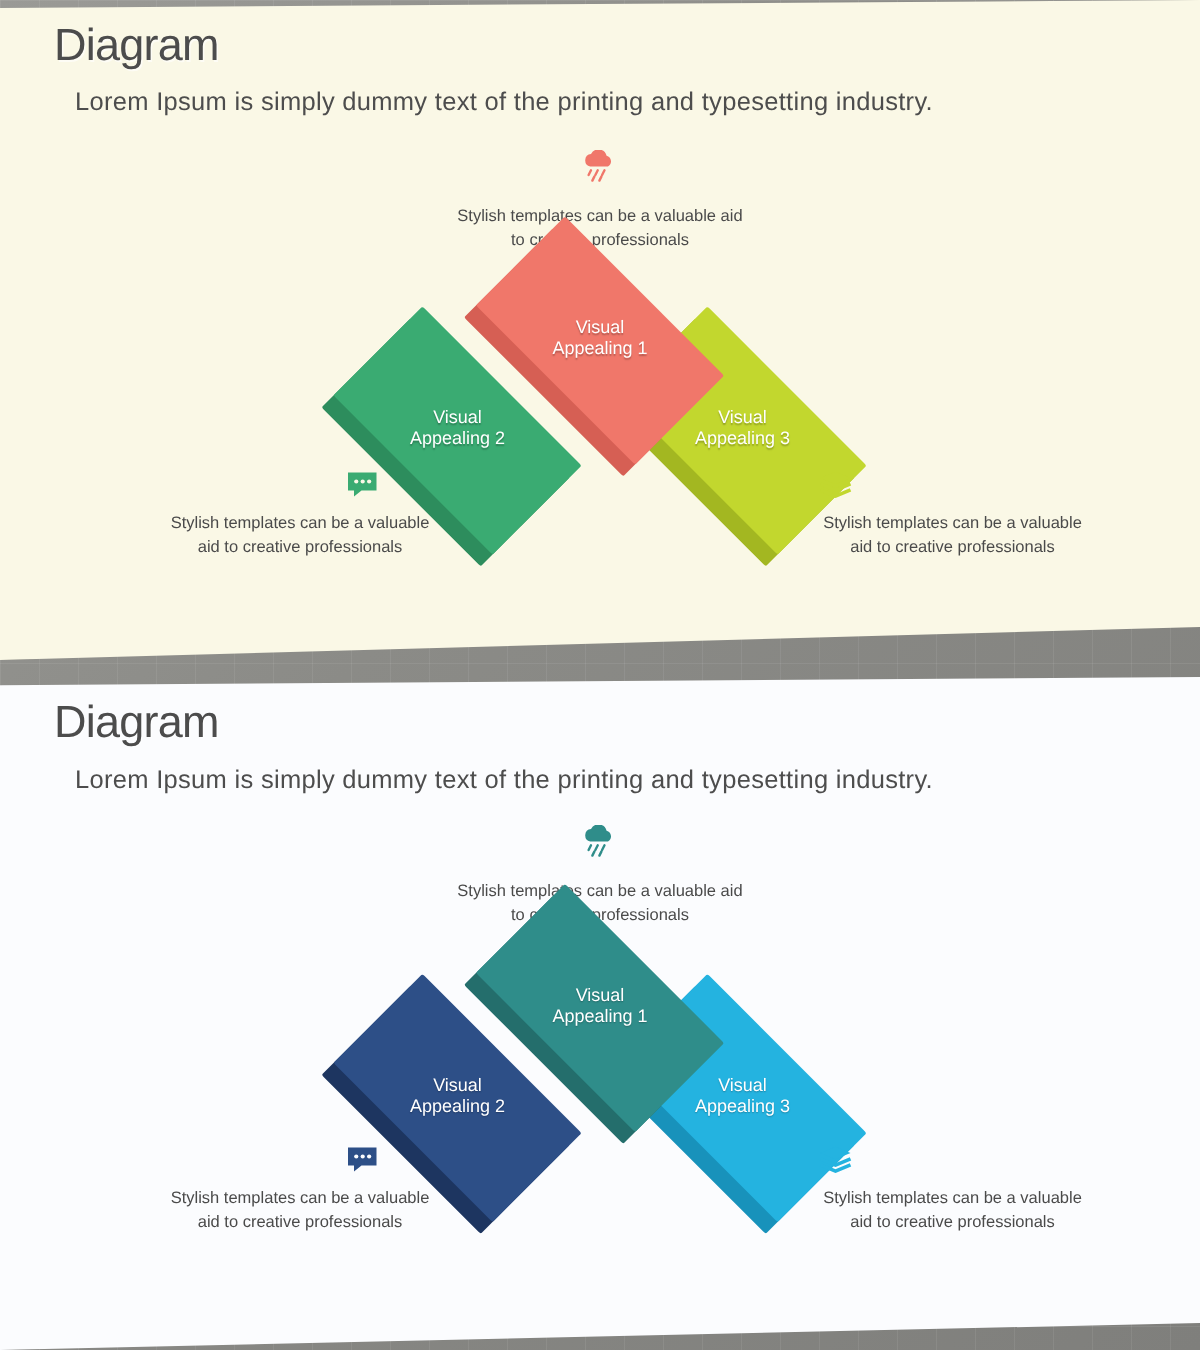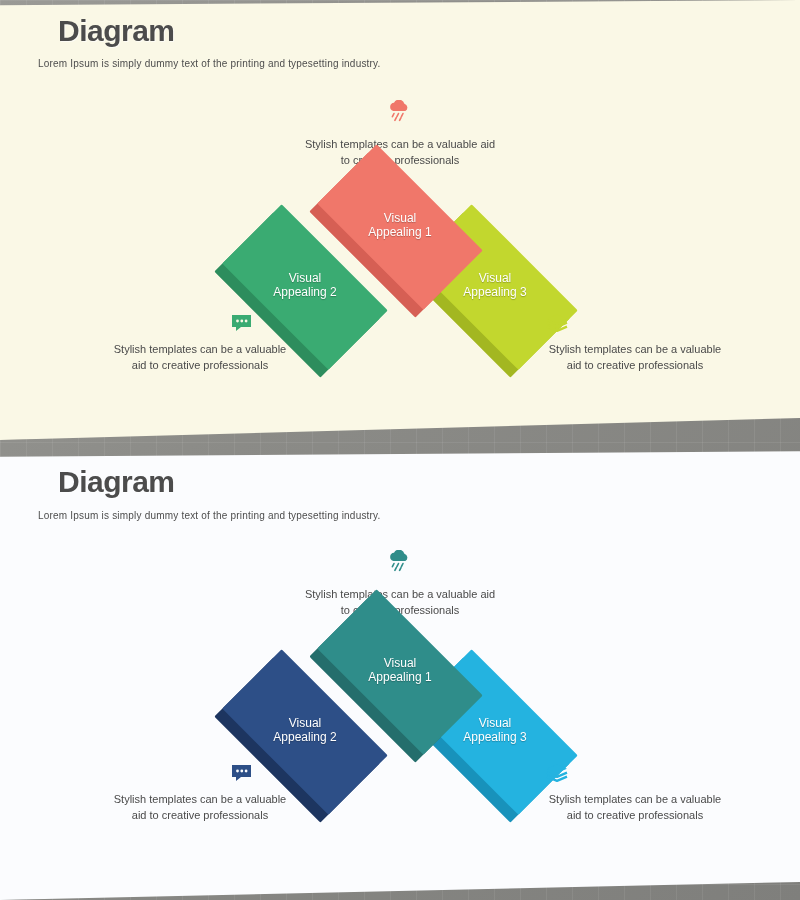--- a/index.html
+++ b/index.html
@@ -56,33 +56,32 @@
   .slide-inner {
     position: absolute;
     inset: 0;
   }
 
   .title {
     position: absolute;
     left: 36px;
     top: 14px;
     font-size: 30px;
-    font-weight: bold;
+    font-weight: normal;
     color: #4c4c4c;
     letter-spacing: -0.5px;
     text-shadow: 1px 1px 0 rgba(255,255,255,0.6);
-    margin-left: 22px;
   }
   .slide-b .title { top: 15px; }
 
   .subtitle {
     position: absolute;
-    left: 38px;
+    left: 50px;
     top: 58px;
-    font-size: 10px;
+    font-size: 17px;
     color: #4d4d4d;
     letter-spacing: 0.2px;
   }
   .slide-b .subtitle { top: 60px; }
 
   
   .cluster {
     position: absolute;
     left: 200px;
     top: 190px;

